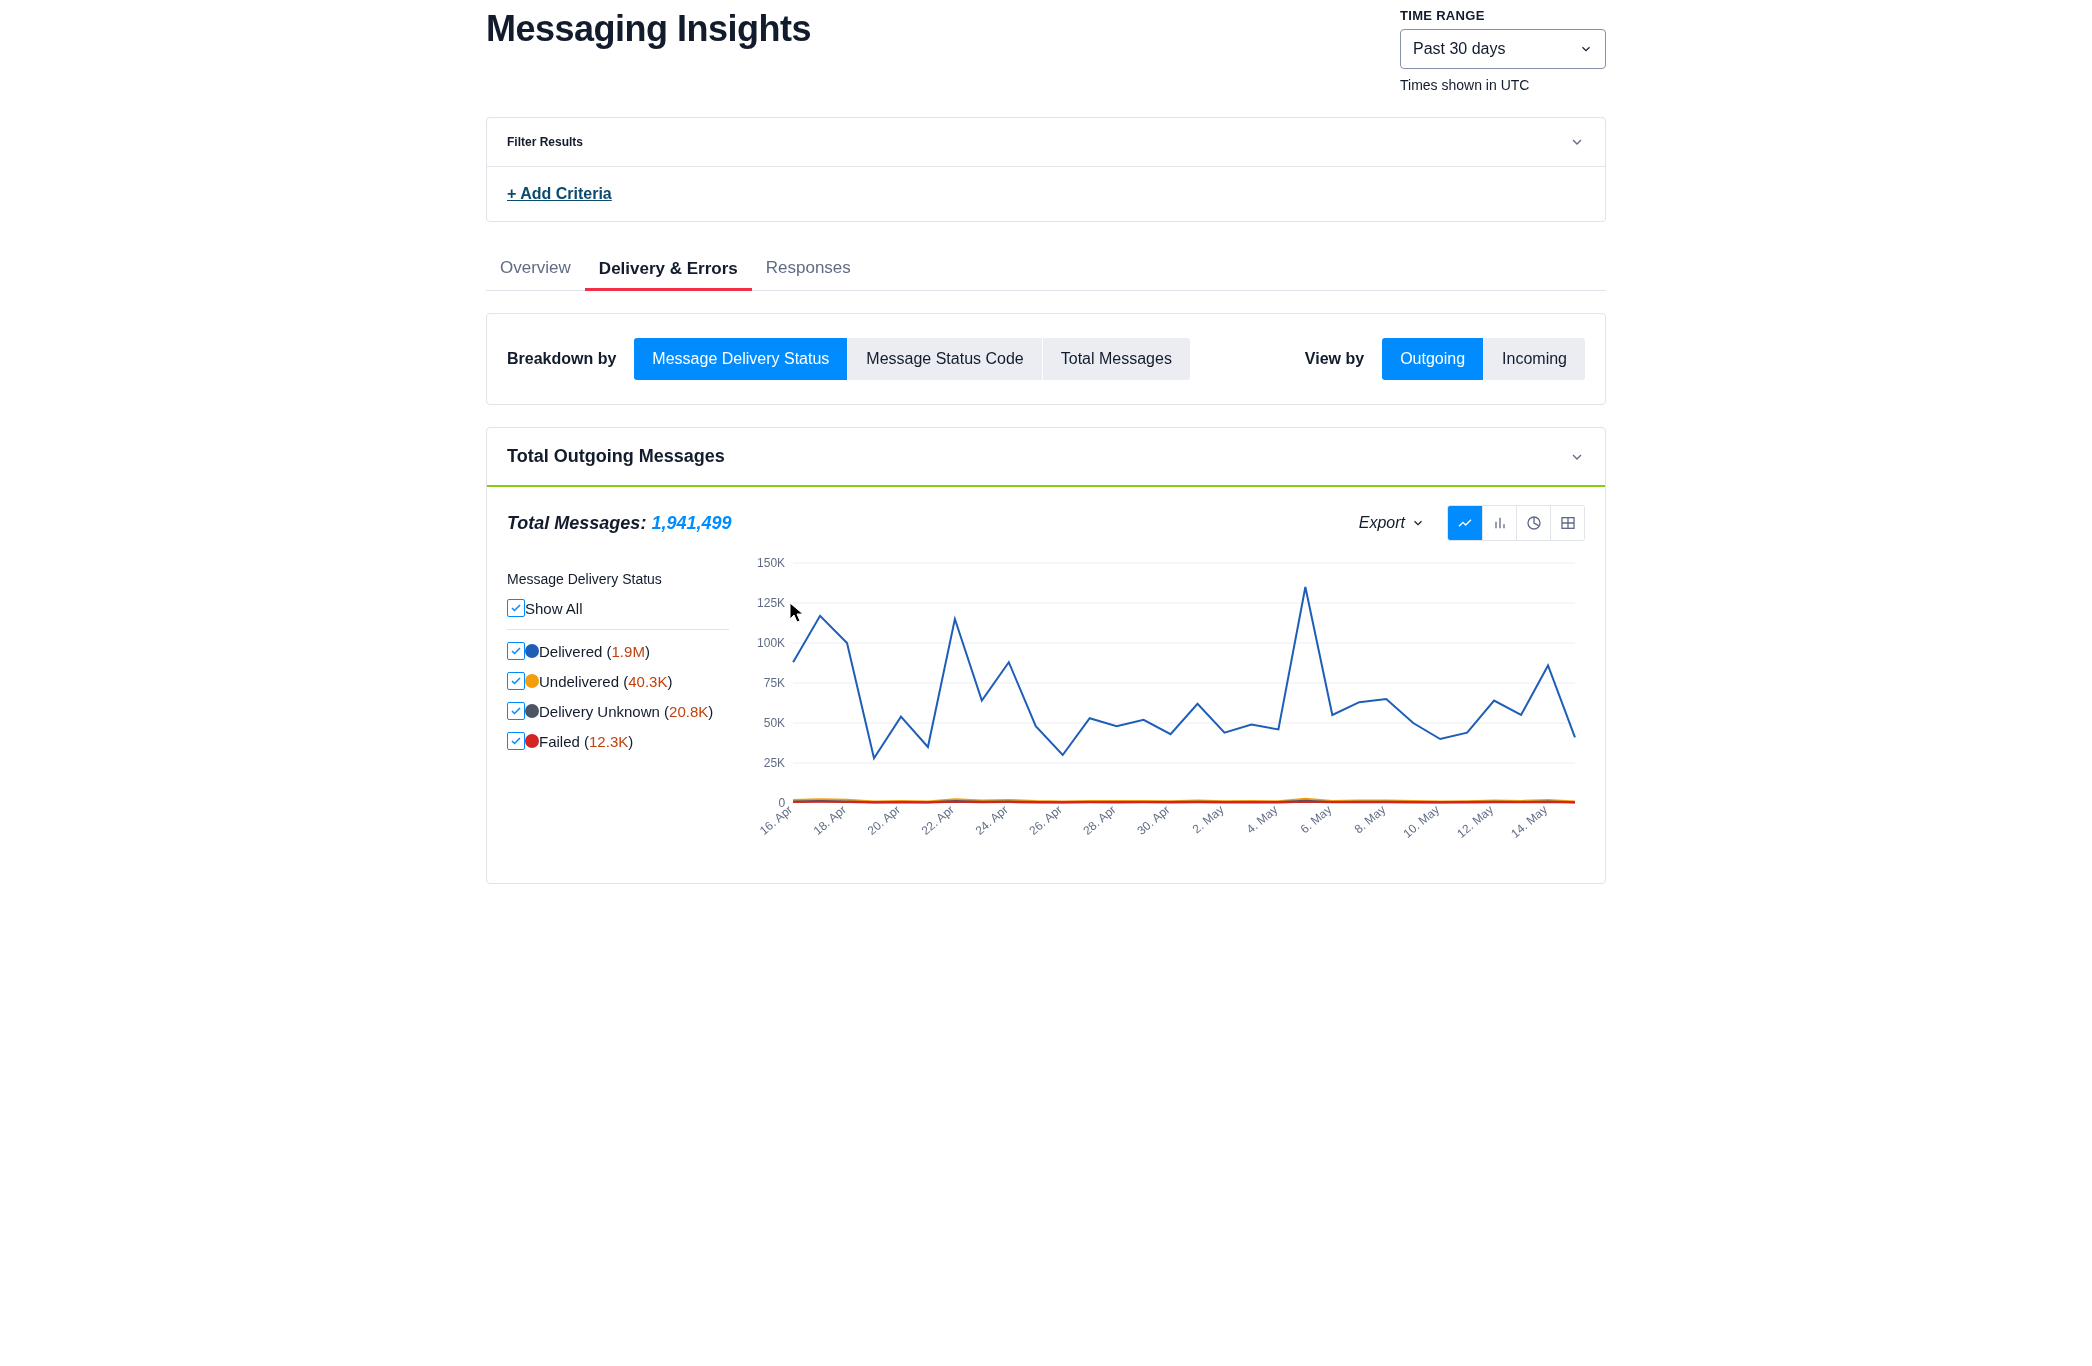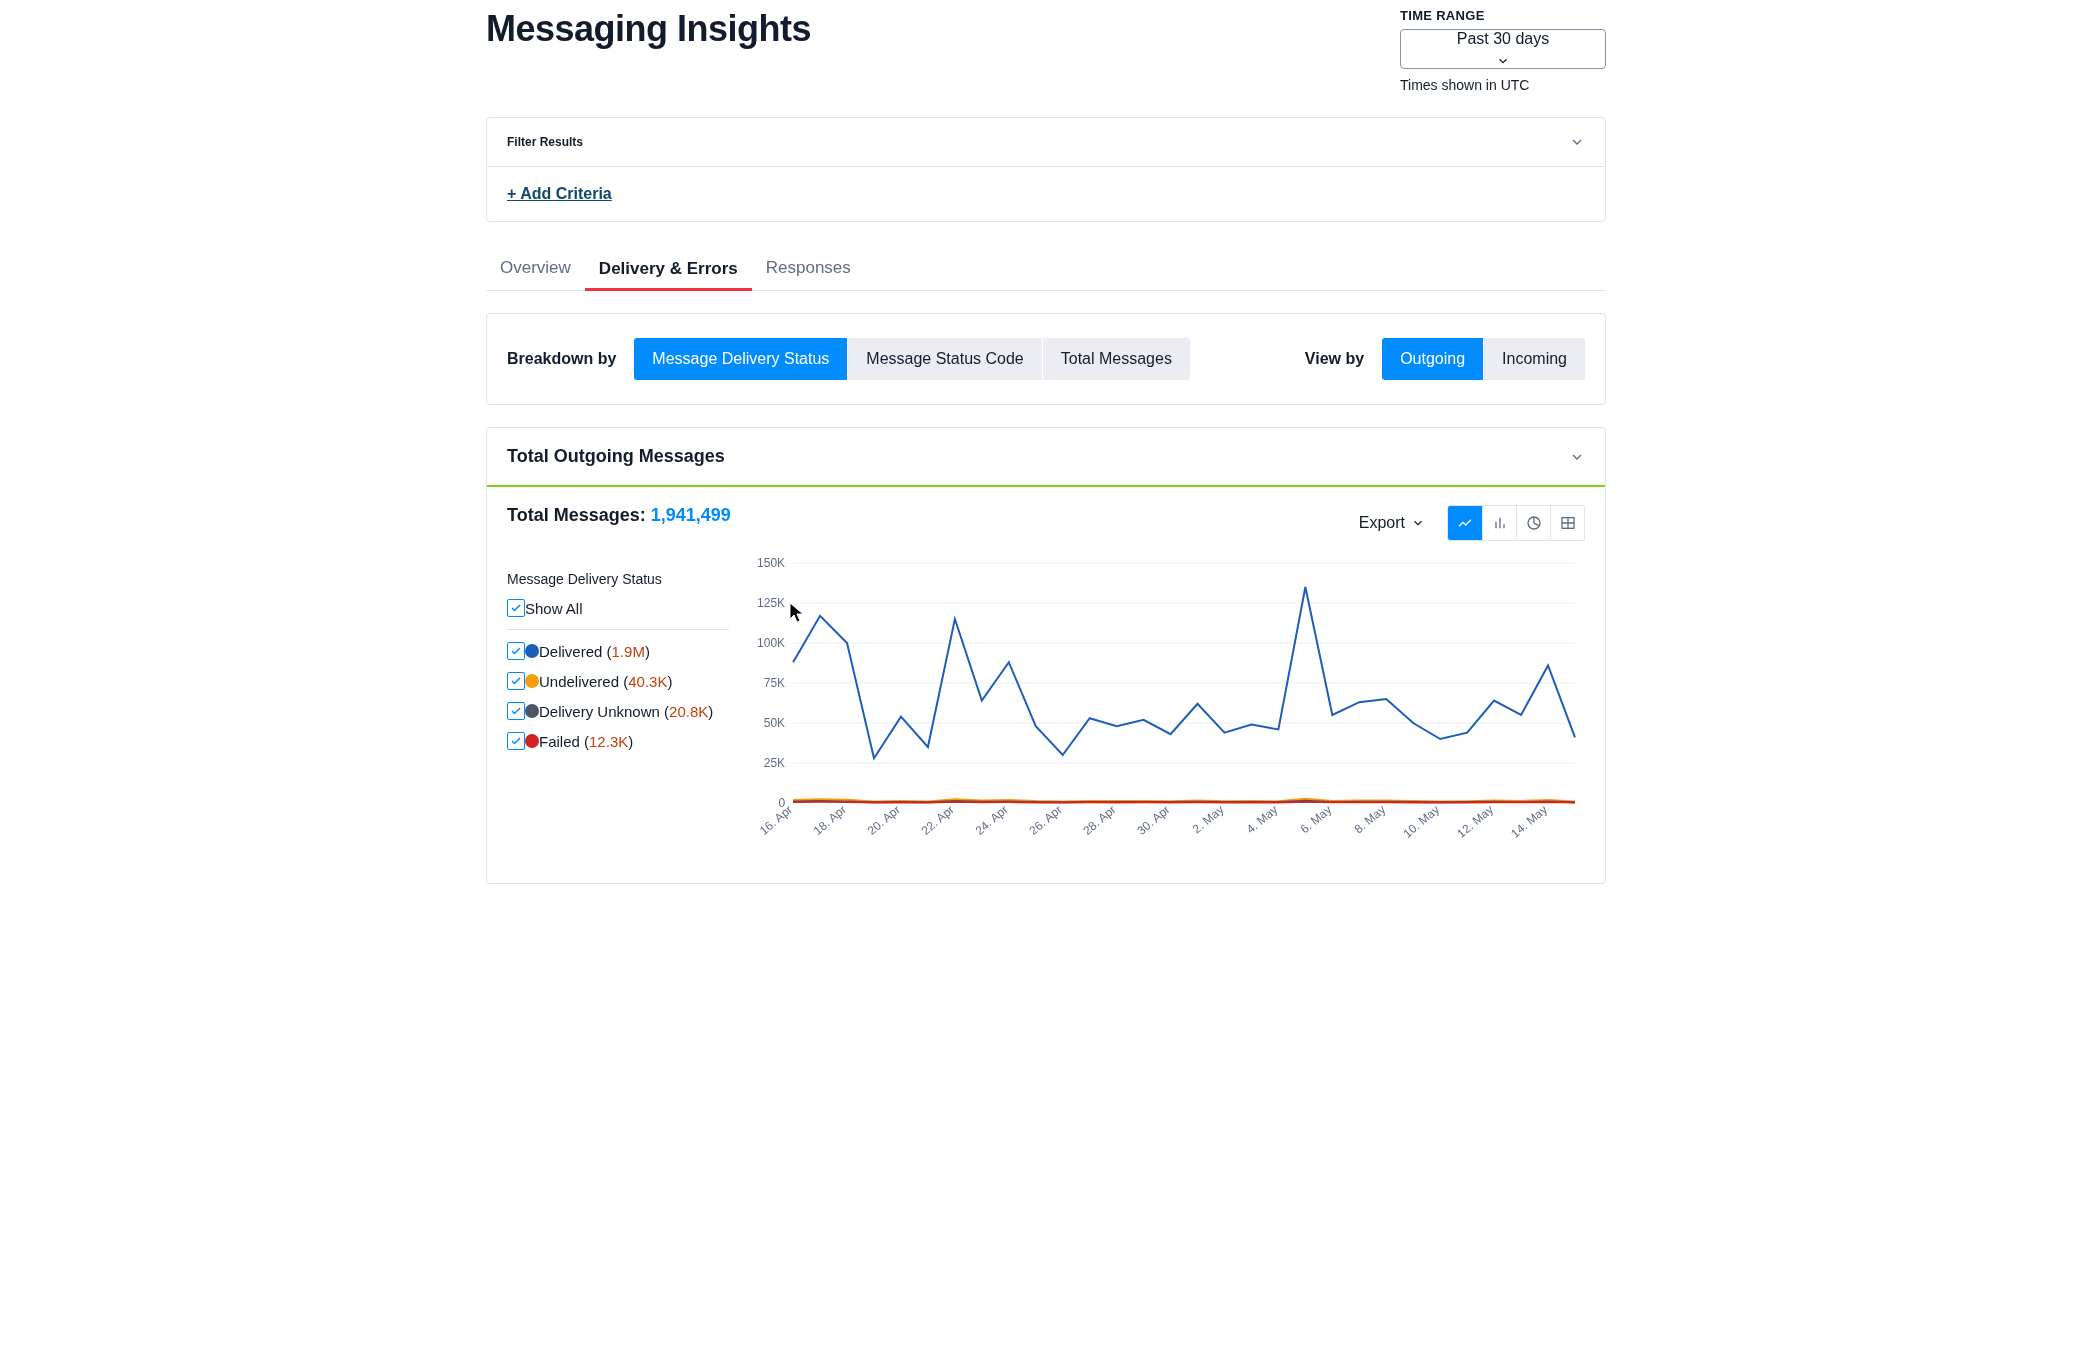--- a/index.html
+++ b/index.html
@@ -4,21 +4,21 @@
 <style>
   * { box-sizing: border-box; margin: 0; padding: 0; }
   html, body { font-family: -apple-system, BlinkMacSystemFont, "Segoe UI", "Helvetica Neue", Arial, sans-serif; color: #121c2d; background: #fff; }
   body { width: 2092px; height: 1366px; padding: 0; }
   .wrap { width: 1120px; margin: 0 auto; padding-top: 8px; }
 
   .header-row { display: flex; justify-content: space-between; align-items: flex-start; }
   .page-title { font-size: 36px; font-weight: 700; letter-spacing: -0.5px; }
   .time-range { width: 206px; }
   .time-range-label { font-size: 13px; font-weight: 600; color: #121c2d; letter-spacing: 0.3px; text-transform: uppercase; margin-bottom: 6px; }
-  .time-range-select { width: 100%; height: 40px; border: 1px solid #8891aa; border-radius: 4px; padding: 0 12px; font-size: 16px; color: #121c2d; display: flex; align-items: center; justify-content: space-between; background: #fff; flex-direction: column; }
+  .time-range-select { width: 100%; height: 40px; border: 1px solid #8891aa; border-radius: 4px; padding: 0 12px; font-size: 16px; color: #121c2d; display: flex; align-items: center; justify-content: space-between; background: #fff; }
   .time-range-select svg { width: 14px; height: 14px; }
   .tz-note { font-size: 14px; margin-top: 8px; color: #121c2d; }
 
   .card { border: 1px solid #e1e3ea; border-radius: 4px; margin-top: 24px; }
   .card-header { display: flex; align-items: center; justify-content: space-between; padding: 16px 20px; font-size: 12px; font-weight: 700; border-bottom: 1px solid #e1e3ea; }
   .card-header .chev { width: 16px; height: 16px; color: #606b85; }
   .card-body { padding: 18px 20px; }
   .add-criteria { color: #0c4a6e; text-decoration: underline; font-weight: 600; font-size: 16px; cursor: pointer; }
 
   .tabs-row { display: flex; align-items: flex-end; border-bottom: 1px solid #e1e3ea; margin-top: 24px; }
@@ -31,21 +31,21 @@
   .seg { display: flex; border-radius: 3px; overflow: hidden; }
   .seg-btn { padding: 12px 18px; font-size: 16px; background: #ebedf3; color: #121c2d; border: none; cursor: pointer; }
   .seg-btn.active { background: #008cff; color: #fff; }
   .seg-btn + .seg-btn { border-left: 1px solid #fff; }
 
   .chart-card { border: 1px solid #e1e3ea; border-radius: 4px; margin-top: 22px; }
   .chart-title-row { display: flex; align-items: center; justify-content: space-between; padding: 18px 20px; border-bottom: 2px solid #84cc16; font-size: 18px; font-weight: 600; }
   .chart-title-row .chev { width: 16px; height: 16px; color: #606b85; }
 
   .chart-body { padding: 18px 20px 30px; }
-  .chart-top { display: flex; align-items: flex-start; justify-content: space-between; margin-bottom: 12px; }
+  .chart-top { display: flex; align-items: center; justify-content: space-between; margin-bottom: 12px; font-style: italic; }
   .total-msgs { font-size: 18px; font-weight: 700; }
   .total-val { color: #008cff; }
   .top-right { display: flex; align-items: center; gap: 22px; }
   .export-btn { display: flex; align-items: center; gap: 6px; font-size: 16px; color: #121c2d; cursor: pointer; }
   .view-icons { display: flex; border: 1px solid #e1e3ea; border-radius: 3px; overflow: hidden; }
   .vicon { width: 34px; height: 34px; display: flex; align-items: center; justify-content: center; cursor: pointer; background: #fff; }
   .vicon + .vicon { border-left: 1px solid #e1e3ea; }
   .vicon.active { background: #008cff; color: #fff; }
   .vicon svg { width: 16px; height: 16px; }
   .vicon:not(.active) svg { color: #606b85; }

